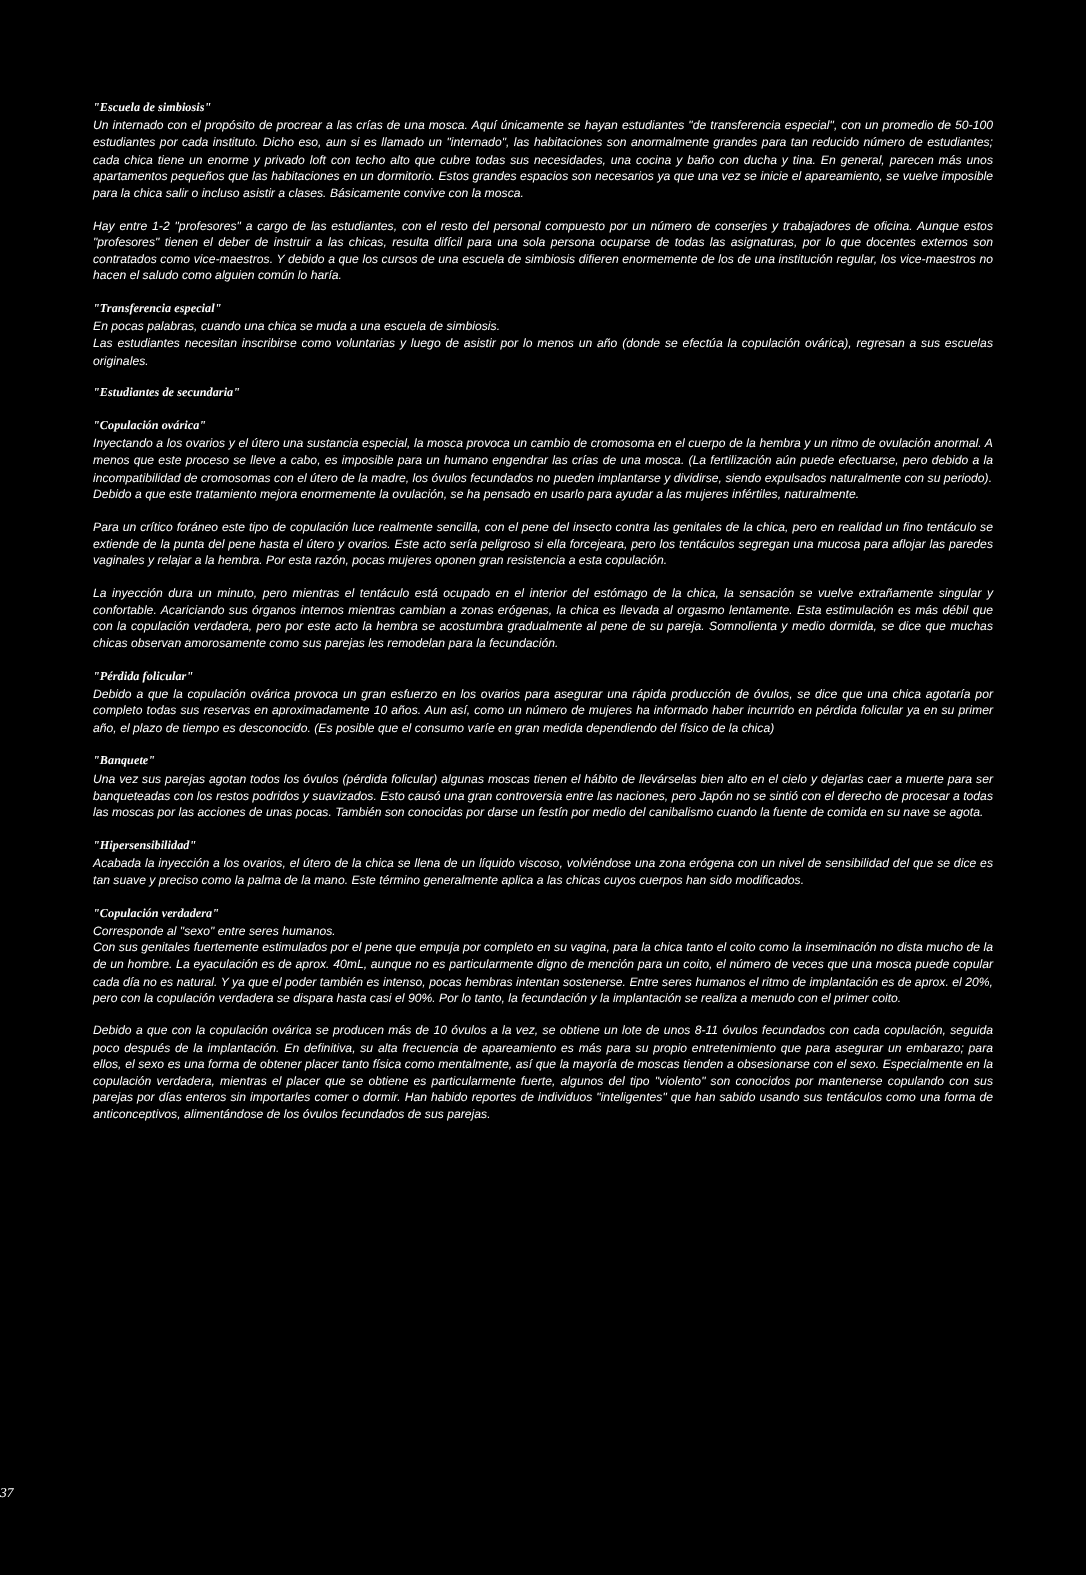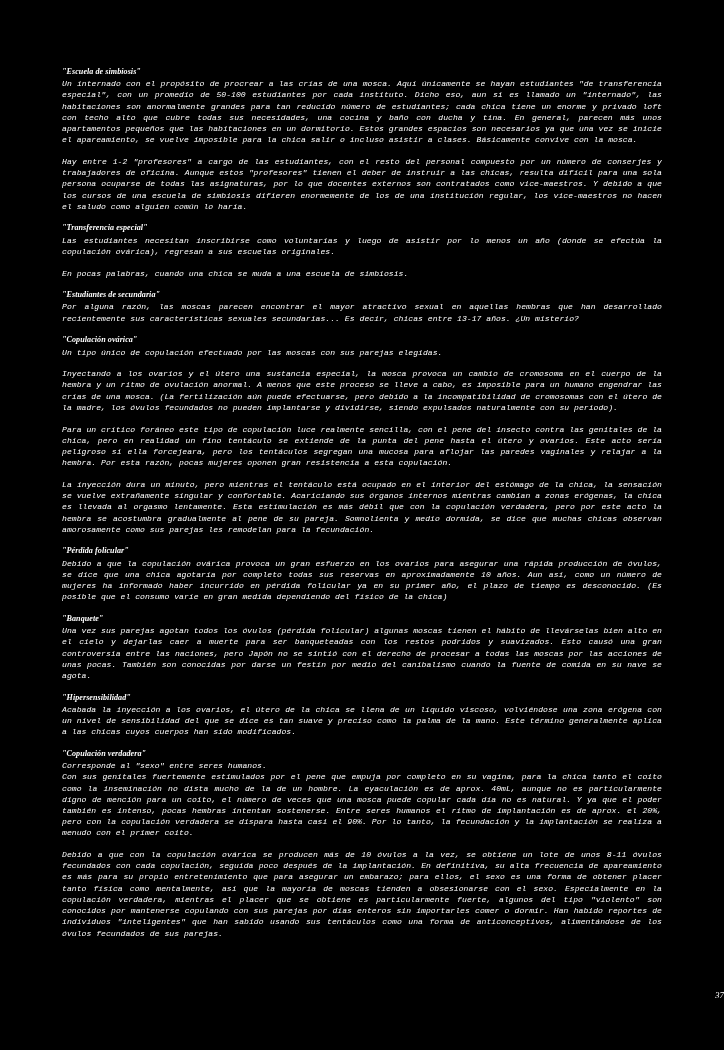--- a/index.html
+++ b/index.html
@@ -30,74 +30,73 @@
     font-family: "Liberation Serif", serif;
     font-style: italic;
     font-weight: bold;
     font-size: 8.1px;
     line-height: 11.2px;
     letter-spacing: 0.05px;
     color: #ffffff;
     margin: 0 0 1px 0;
   }
   .para {
-    font-family: Liberation Mono, monospace;
+    font-family: Liberation Sans, sans-serif;
     font-style: italic;
     font-size: 8.1px;
     line-height: 11.2px;
     letter-spacing: 0.02px;
     color: #ffffff;
     margin: 0 0 0 0;
     text-align: justify;
   }
   .para + .para {
     margin-top: 10.5px;
   }
   .heading + .para {
     margin-top: 0;
   }
   .page-number {
     position: absolute;
     left: 0;
     right: 0;
     top: 990px;
-    text-align: right;
+    text-align: left;
     font-family: "Liberation Serif", serif;
     font-style: italic;
     font-size: 9px;
     color: #ffffff;
   }
 </style>
 </head>
 <body>
 
 <div class="page">
   <div class="content">
 
     <div class="section">
       <p class="heading">"Escuela de simbiosis"</p>
       <p class="para">Un internado con el propósito de procrear a las crías de una mosca. Aquí únicamente se hayan estudiantes "de transferencia especial", con un promedio de 50-100 estudiantes por cada instituto. Dicho eso, aun si es llamado un "internado", las habitaciones son anormalmente grandes para tan reducido número de estudiantes; cada chica tiene un enorme y privado loft con techo alto que cubre todas sus necesidades, una cocina y baño con ducha y tina. En general, parecen más unos apartamentos pequeños que las habitaciones en un dormitorio. Estos grandes espacios son necesarios ya que una vez se inicie el apareamiento, se vuelve imposible para la chica salir o incluso asistir a clases. Básicamente convive con la mosca.</p>
       <p class="para">Hay entre 1-2 "profesores" a cargo de las estudiantes, con el resto del personal compuesto por un número de conserjes y trabajadores de oficina. Aunque estos "profesores" tienen el deber de instruir a las chicas, resulta difícil para una sola persona ocuparse de todas las asignaturas, por lo que docentes externos son contratados como vice-maestros. Y debido a que los cursos de una escuela de simbiosis difieren enormemente de los de una institución regular, los vice-maestros no hacen el saludo como alguien común lo haría.</p>
     </div>
 
     <div class="section">
       <p class="heading">"Transferencia especial"</p>
+      <p class="para">En pocas palabras, cuando una chica se muda a una escuela de simbiosis.</p>
       <p class="para" style="margin-top:0">Las estudiantes necesitan inscribirse como voluntarias y luego de asistir por lo menos un año (donde se efectúa la copulación ovárica), regresan a sus escuelas originales.</p>
-      <p class="para">En pocas palabras, cuando una chica se muda a una escuela de simbiosis.</p>
     </div>
 
     <div class="section">
       <p class="heading">"Estudiantes de secundaria"</p>
-      <p class="para">Por alguna razón, las moscas parecen encontrar el mayor atractivo sexual en aquellas hembras que han desarrollado recientemente sus características sexuales secundarias... Es decir, chicas entre 13-17 años. ¿Un misterio?</p>
     </div>
 
     <div class="section">
       <p class="heading">"Copulación ovárica"</p>
-      <p class="para">Un tipo único de copulación efectuado por las moscas con sus parejas elegidas.</p>
       <p class="para">Inyectando a los ovarios y el útero una sustancia especial, la mosca provoca un cambio de cromosoma en el cuerpo de la hembra y un ritmo de ovulación anormal. A menos que este proceso se lleve a cabo, es imposible para un humano engendrar las crías de una mosca. (La fertilización aún puede efectuarse, pero debido a la incompatibilidad de cromosomas con el útero de la madre, los óvulos fecundados no pueden implantarse y dividirse, siendo expulsados naturalmente con su periodo).</p>
+      <p class="para" style="margin-top:0">Debido a que este tratamiento mejora enormemente la ovulación, se ha pensado en usarlo para ayudar a las mujeres infértiles, naturalmente.</p>
       <p class="para">Para un crítico foráneo este tipo de copulación luce realmente sencilla, con el pene del insecto contra las genitales de la chica, pero en realidad un fino tentáculo se extiende de la punta del pene hasta el útero y ovarios. Este acto sería peligroso si ella forcejeara, pero los tentáculos segregan una mucosa para aflojar las paredes vaginales y relajar a la hembra. Por esta razón, pocas mujeres oponen gran resistencia a esta copulación.</p>
       <p class="para">La inyección dura un minuto, pero mientras el tentáculo está ocupado en el interior del estómago de la chica, la sensación se vuelve extrañamente singular y confortable. Acariciando sus órganos internos mientras cambian a zonas erógenas, la chica es llevada al orgasmo lentamente. Esta estimulación es más débil que con la copulación verdadera, pero por este acto la hembra se acostumbra gradualmente al pene de su pareja. Somnolienta y medio dormida, se dice que muchas chicas observan amorosamente como sus parejas les remodelan para la fecundación.</p>
     </div>
 
     <div class="section">
       <p class="heading">"Pérdida folicular"</p>
       <p class="para">Debido a que la copulación ovárica provoca un gran esfuerzo en los ovarios para asegurar una rápida producción de óvulos, se dice que una chica agotaría por completo todas sus reservas en aproximadamente 10 años. Aun así, como un número de mujeres ha informado haber incurrido en pérdida folicular ya en su primer año, el plazo de tiempo es desconocido. (Es posible que el consumo varíe en gran medida dependiendo del físico de la chica)</p>
     </div>
 
     <div class="section">

